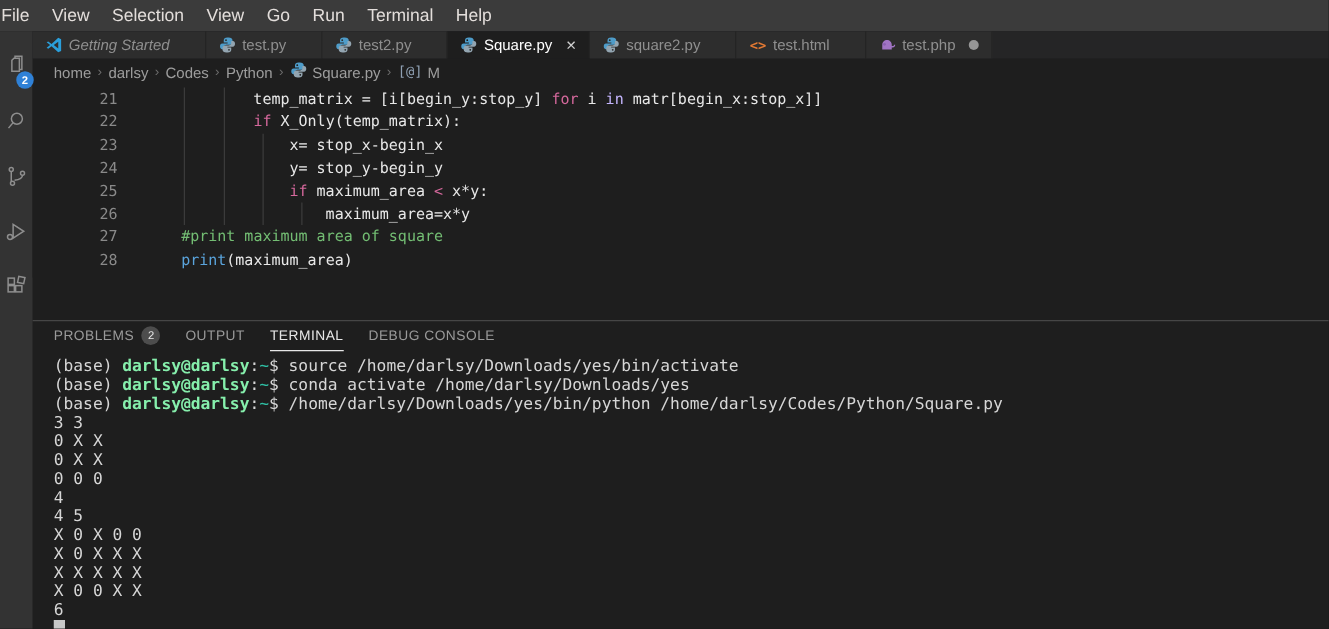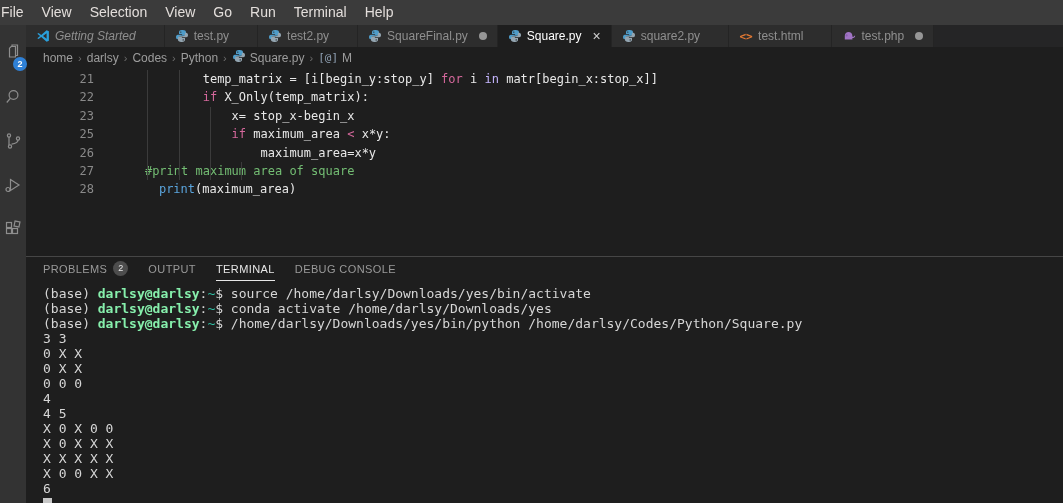--- a/index.html
+++ b/index.html
@@ -46,21 +46,21 @@
   .bc-symbol{color:#8fa0b3;font-family:"DejaVu Sans Mono",monospace;font-size:11px;margin-right:4px;}
 
   
   .editor{height:154px;background:#1e1e1e;position:relative;overflow:hidden;flex:none;
     font-family:"DejaVu Sans Mono",monospace;font-size:12px;line-height:18.4px;padding-top:2px;}
   .eline{display:flex;height:18.4px;}
   .ln{width:68px;text-align:right;color:#8a8a8a;flex:none;}
   .ecode{margin-left:22px;white-space:pre;color:#e8e8e8;}
   .tok-k{color:#d5689c;}
   .tok-b{color:#c4b5fd;}
-  .tok-f{color:#5aa4dc;margin-left:14px;}
+  .tok-f{color:#5aa4dc;}
   .tok-c{color:#73bd73;}
   .guide{position:absolute;width:1px;background:#3b3b3b;}
 
   
   .panel{flex:1;background:#1e1e1e;border-top:1px solid #464646;display:flex;flex-direction:column;min-height:0;margin-top:34px;}
   .panel-tabs{height:24px;display:flex;align-items:center;gap:20px;padding-left:17px;flex:none;}
   .ptab{font-size:11px;color:#9a9a9a;letter-spacing:.4px;display:flex;align-items:center;gap:6px;
     height:24px;line-height:24px;cursor:default;border-bottom:1px solid transparent;}
   .ptab.active{color:#e7e7e7;border-bottom:1px solid #e7e7e7;}
   .ptab-badge{background:#4d4d4d;color:#e8e8e8;width:15px;height:15px;border-radius:50%;
@@ -148,30 +148,20 @@
         </div>
         <div class="tab no-trail">
           <span class="ticon">
             <svg width="14" height="14" viewBox="0 0 14 14">
               <path fill="#4e9cc9" d="M6.9 1C4.9 1 4 1.9 4 3.2V5h3.1v.7H2.8C1.6 5.7 1 6.7 1 8c0 1.3.6 2.3 1.8 2.3H4V8.7C4 7.5 5 6.7 6.2 6.7H9c1.1 0 2-.9 2-2V3.2C11 1.9 9.8 1 7.8 1H6.9zM5.8 2.4a.72.72 0 110 1.44.72.72 0 010-1.44z"></path>
               <path fill="#93a5b1" d="M7.1 13c2 0 2.9-.9 2.9-2.2V9H6.9v-.7h4.3c1.2 0 1.8-1 1.8-2.3 0-1.3-.6-2.3-1.8-2.3H10v1.6c0 1.2-1 2-2.2 2H5c-1.1 0-2 .9-2 2v1.5C3 12.1 4.2 13 6.2 13h.9zm1.1-1.4a.72.72 0 110-1.44.72.72 0 010 1.44z"></path>
             </svg>
           </span>
           <span class="tlabel">test2.py</span>
         </div>
-        <div class="tab">
-          <span class="ticon">
-            <svg width="14" height="14" viewBox="0 0 14 14">
-              <path fill="#4e9cc9" d="M6.9 1C4.9 1 4 1.9 4 3.2V5h3.1v.7H2.8C1.6 5.7 1 6.7 1 8c0 1.3.6 2.3 1.8 2.3H4V8.7C4 7.5 5 6.7 6.2 6.7H9c1.1 0 2-.9 2-2V3.2C11 1.9 9.8 1 7.8 1H6.9zM5.8 2.4a.72.72 0 110 1.44.72.72 0 010-1.44z"></path>
-              <path fill="#93a5b1" d="M7.1 13c2 0 2.9-.9 2.9-2.2V9H6.9v-.7h4.3c1.2 0 1.8-1 1.8-2.3 0-1.3-.6-2.3-1.8-2.3H10v1.6c0 1.2-1 2-2.2 2H5c-1.1 0-2 .9-2 2v1.5C3 12.1 4.2 13 6.2 13h.9zm1.1-1.4a.72.72 0 110-1.44.72.72 0 010 1.44z"></path>
-            </svg>
-          </span>
-          <span class="tlabel">SquareFinal.py</span>
-          <span class="mod-dot"></span>
-        </div>
         <div class="tab active">
           <span class="ticon">
             <svg width="14" height="14" viewBox="0 0 14 14">
               <path fill="#4e9cc9" d="M6.9 1C4.9 1 4 1.9 4 3.2V5h3.1v.7H2.8C1.6 5.7 1 6.7 1 8c0 1.3.6 2.3 1.8 2.3H4V8.7C4 7.5 5 6.7 6.2 6.7H9c1.1 0 2-.9 2-2V3.2C11 1.9 9.8 1 7.8 1H6.9zM5.8 2.4a.72.72 0 110 1.44.72.72 0 010-1.44z"></path>
               <path fill="#93a5b1" d="M7.1 13c2 0 2.9-.9 2.9-2.2V9H6.9v-.7h4.3c1.2 0 1.8-1 1.8-2.3 0-1.3-.6-2.3-1.8-2.3H10v1.6c0 1.2-1 2-2.2 2H5c-1.1 0-2 .9-2 2v1.5C3 12.1 4.2 13 6.2 13h.9zm1.1-1.4a.72.72 0 110-1.44.72.72 0 010 1.44z"></path>
             </svg>
           </span>
           <span class="tlabel">Square.py</span>
           <span class="close-x">×</span>
         </div>
@@ -233,20 +223,24 @@
             <span class="ln">21</span>
             <span class="ecode"><span>            temp_matrix = [i[begin_y:stop_y] </span><span class="tok-k">for</span><span> i </span><span class="tok-b">in</span><span> matr[begin_x:stop_x]]</span></span>
           </div>
           <div class="eline">
             <span class="ln">22</span>
             <span class="ecode"><span>            </span><span class="tok-k">if</span><span> X_Only(temp_matrix):</span></span>
           </div>
           <div class="eline">
             <span class="ln">23</span>
             <span class="ecode"><span>                x= stop_x-begin_x</span></span>
+          </div>
+          <div class="eline">
+            <span class="ln">24</span>
+            <span class="ecode"><span>                y= stop_y-begin_y</span></span>
           </div>
           <div class="eline">
             <span class="ln">25</span>
             <span class="ecode"><span>                </span><span class="tok-k">if</span><span> maximum_area </span><span class="tok-k">&lt;</span><span> x*y:</span></span>
           </div>
           <div class="eline">
             <span class="ln">26</span>
             <span class="ecode"><span>                    maximum_area=x*y</span></span>
           </div>
           <div class="eline">

